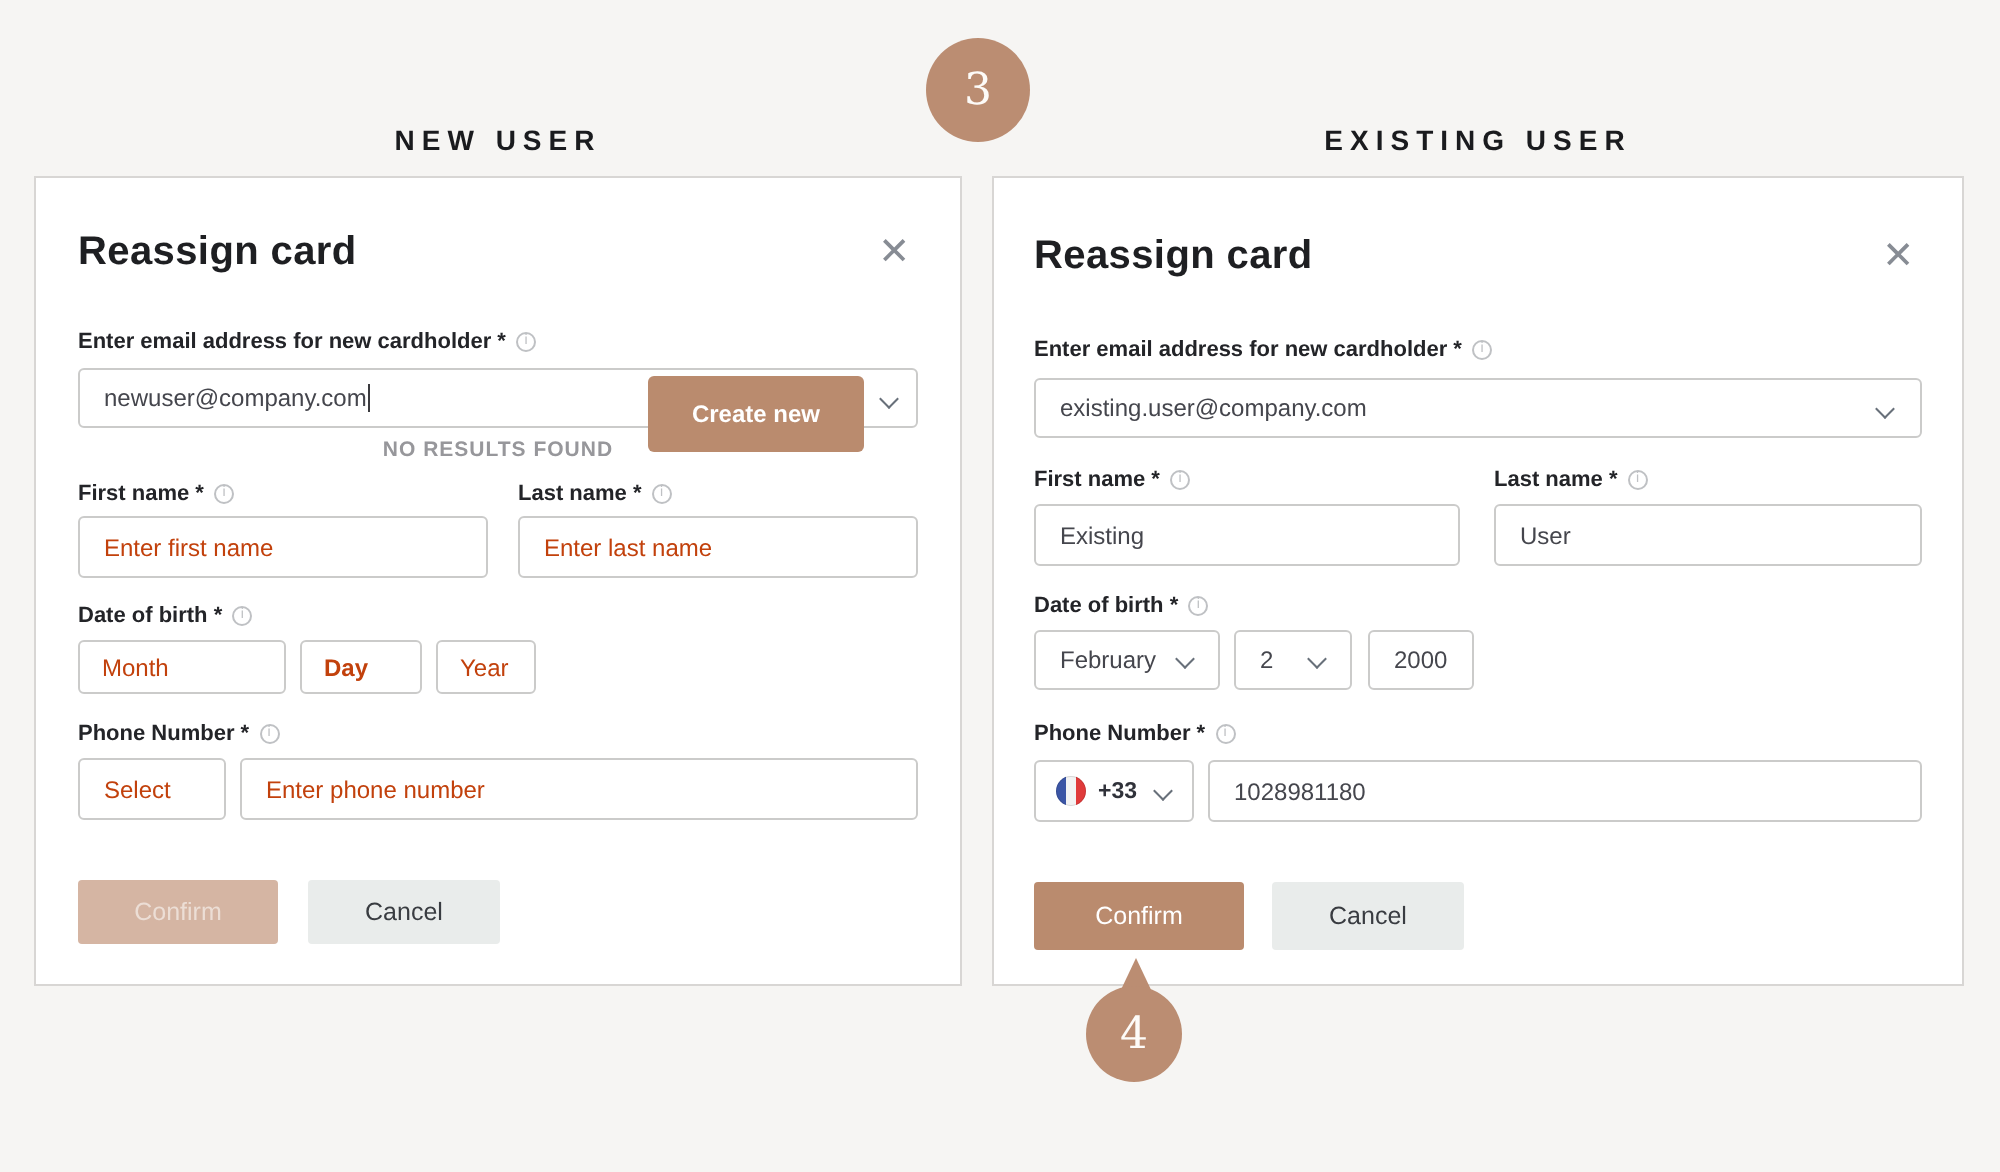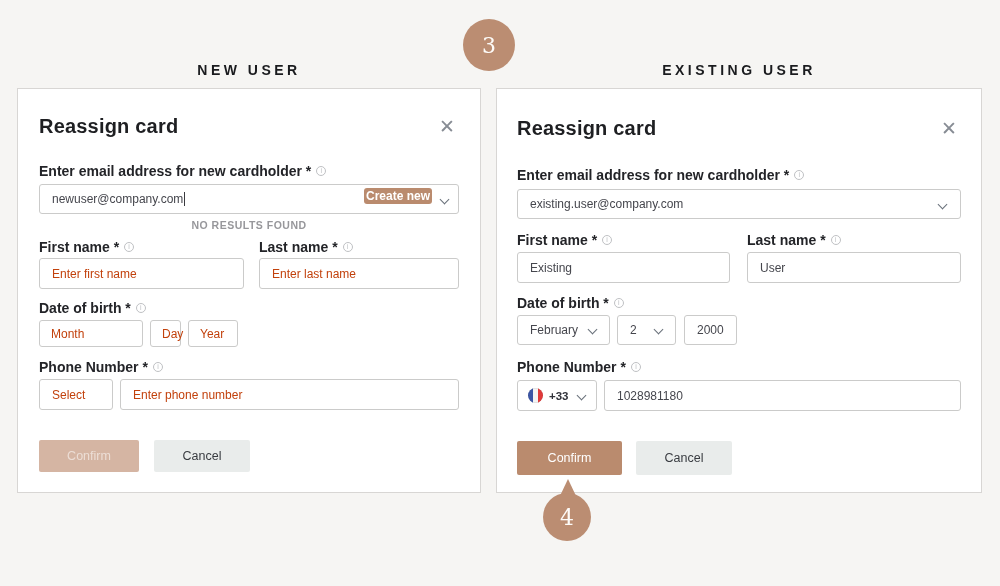--- a/index.html
+++ b/index.html
@@ -30,21 +30,21 @@
   .modal.new { left:17px; width:464px; height:405px; padding:0 21px; }
   .modal.existing { left:496px; width:486px; height:405px; padding:0 20px; }
 
   .modal-head { display:flex; justify-content:space-between; align-items:flex-start; }
   .modal.new .modal-head { margin-top:26px; }
   .modal.existing .modal-head { margin-top:28px; }
   .modal-title { font-size:20px; font-weight:700; color:#1e1f22; letter-spacing:0.2px; }
   .close-btn { background:none; border:none; cursor:pointer; font-size:19px; line-height:1;
                color:#878c94; font-weight:300; padding:2px 4px; }
 
-  .field-label { display:flex; align-items:center; gap:5px; font-size:14px; font-weight:700;
+  .field-label { display:flex; align-items:center; gap:5px; font-size:11px; font-weight:700;
                  color:#232428; height:13px; }
   .info { display:inline-flex; align-items:center; justify-content:center; width:10px; height:10px;
           border:1px solid #bfc1c4; border-radius:50%; color:#bfc1c4; font-size:7px;
           font-weight:400; flex:0 0 auto; }
   .info::before { content:"i"; }
 
   .field { display:flex; align-items:center; border:1px solid #cbcbca; border-radius:3px;
            background:#fff; padding:0 12px; font-size:12px; position:relative; }
   .ph { color:#c2410c; }
   .val { color:#45464d; }
@@ -54,21 +54,21 @@
   .chev::before { content:""; display:block; width:6px; height:6px; margin:0 auto;
                   border-right:1.5px solid #68707a; border-bottom:1.5px solid #68707a;
                   transform:rotate(45deg); }
   .chev.abs { position:absolute; top:12px; }
 
   
   .email-row { position:relative; height:30px; }
   .modal.new .email-row { margin-top:7px; }
   .modal.existing .email-row { margin-top:8px; }
   .email-row .field { width:100%; height:100%; padding-right:40px; }
-  .create-btn { position:absolute; right:27px; top:4px; height:16px; padding:0 2px;
+  .create-btn { position:absolute; right:27px; top:4px; height:38px; padding:0 22px;
                 background:#ba8b6e; color:#ffffff; border:none; border-radius:3px;
                 font-size:12px; font-weight:600; cursor:pointer;
                 font-family:"Liberation Sans","DejaVu Sans",sans-serif; }
   .no-results { margin-top:5px; text-align:center; font-size:10.5px; font-weight:700;
                 letter-spacing:0.5px; color:#97979b; }
 
   
   .names-row { display:flex; }
   .modal.new .names-row { margin-top:9px; gap:15px; }
   .modal.existing .names-row { margin-top:14px; gap:17px; }
@@ -77,21 +77,21 @@
   .names-row .field { height:31px; }
   .modal.new .names-row .field { margin-top:5px; }
   .modal.existing .names-row .field { margin-top:6px; }
 
   
   .modal.new .dob-label { margin-top:12px; }
   .modal.existing .dob-label { margin-top:13px; }
   .dob-row { display:flex; margin-top:6px; }
   .modal.new .dob-row { gap:7px; }
   .modal.new .dob-row .field { height:27px; padding:0 11px; }
-  .modal.new .dob-month { width:104px; } .modal.new .dob-day { width:31px; } .modal.new .dob-year { width:50px; }
+  .modal.new .dob-month { width:104px; } .modal.new .dob-day { width:61px;font-weight:bold; } .modal.new .dob-year { width:50px; }
   .modal.existing .dob-row { gap:7px; }
   .modal.existing .dob-row .field { height:30px; justify-content:space-between; }
   .modal.existing .dob-month { width:93px; } .modal.existing .dob-day { width:59px; margin-right:1px; }
   .modal.existing .dob-year { width:53px; }
 
   
   .modal.new .phone-label { margin-top:13px; }
   .modal.existing .phone-label { margin-top:15px; }
   .phone-row { display:flex; gap:7px; }
   .modal.new .phone-row { margin-top:6px;justify-content:space-between; }

